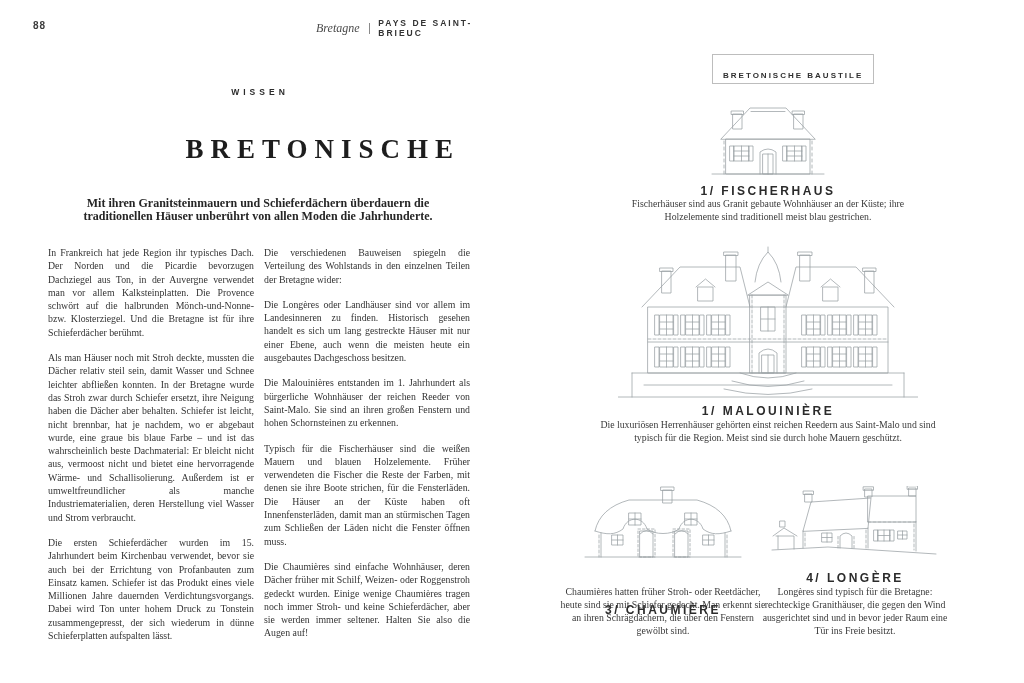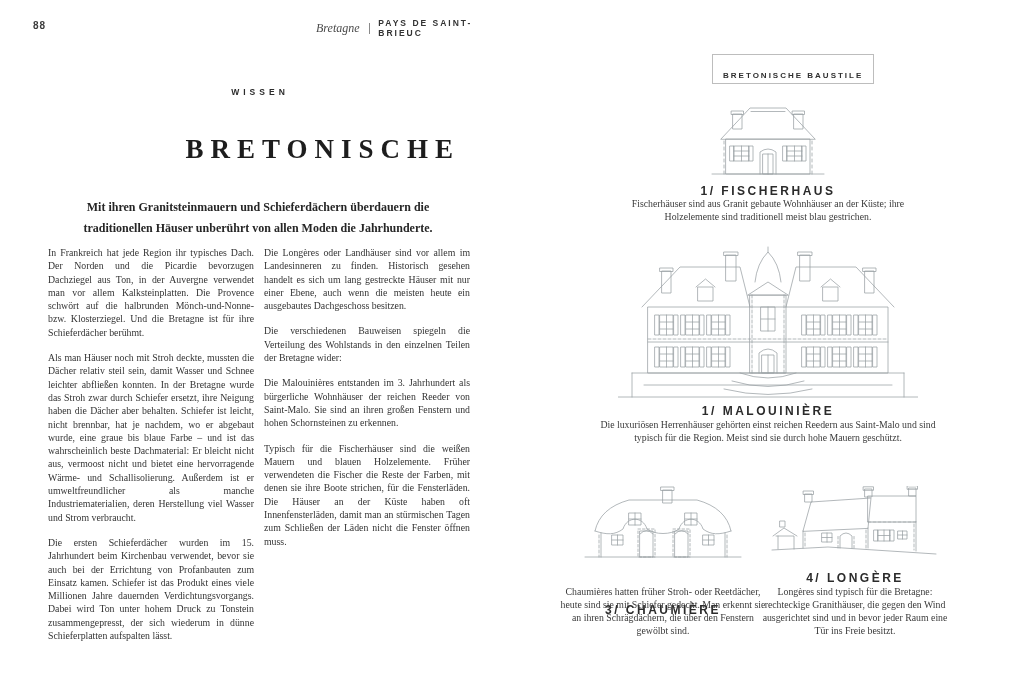--- a/index.html
+++ b/index.html
@@ -12,21 +12,21 @@
   .folio { left:33px; top:20px; font-family:Liberation Sans, sans-serif; font-size:10px; font-weight:700; letter-spacing:1px; color:#3c3c3c; }
   .running-head { left:300px; top:18px; width:180px; display:flex; justify-content:flex-end; align-items:center; gap:9px; }
   .running-region { font-style:italic; font-size:12px; color:#4a4a4a;margin-left:16px; }
   .running-sep { width:1px; height:11px; background:#8a8a8a; display:inline-block; }
   .running-area { font-family:"Liberation Sans",sans-serif; font-size:8.5px; font-weight:700; letter-spacing:2px; color:#333; }
 
   
   .kicker { left:110px; top:87px; width:300px; text-align:center; font-family:"Liberation Sans",sans-serif; font-size:8.5px; font-weight:700; letter-spacing:4px; color:#2b2b2b; }
   .title { left:60px; top:134px; width:400px; text-align:right; font-family:Liberation Serif, serif; font-size:27px; font-weight:800; letter-spacing:7px; line-height:31px; color:#1d1d1d; }
   .title span { display:block; padding-left:7px; }
-  .subtitle { left:78px; top:197px; width:360px; text-align:center; font-size:12px; font-weight:700; line-height:21px; color:#262626; }
+  .subtitle { left:78px; top:197px; width:360px; text-align:center; font-size:12px; font-weight:700; line-height:13px; color:#262626; }
 
   
   .col { top:246px; width:206px; font-size:9.8px; line-height:13.3px; text-align:justify; color:#333; hyphens:auto; }
   .col-1 { left:48px; }
   .col-2 { left:264px; }
   .col p { margin-bottom:12px; }
 
   
   .tag-box { left:712px; top:54px; border:1px solid #bdbdbd; padding:16px 10px 3px; font-family:"Liberation Sans",sans-serif; font-size:8px; font-weight:700; letter-spacing:2px; color:#2f2f2f; background:#fff; }
 
@@ -67,24 +67,25 @@
   <span>BRETONISCHE</span>
 </h1>
 <p class="abs subtitle">Mit ihren Granitsteinmauern und Schieferdächern überdauern die traditionellen Häuser unberührt von allen Moden die Jahrhunderte.</p>
 
 <div class="abs col col-1">
   <p>In Frankreich hat jede Region ihr typisches Dach. Der Norden und die Picardie bevorzugen Dachziegel aus Ton, in der Auvergne verwendet man vor allem Kalksteinplatten. Die Provence schwört auf die halbrunden Mönch-und-Nonne- bzw. Klosterziegel. Und die Bretagne ist für ihre Schieferdächer berühmt.</p>
   <p>Als man Häuser noch mit Stroh deckte, mussten die Dächer relativ steil sein, damit Wasser und Schnee leichter abfließen konnten. In der Bretagne wurde das Stroh zwar durch Schiefer ersetzt, ihre Neigung haben die Dächer aber behalten. Schiefer ist leicht, nicht brennbar, hat je nachdem, wo er abgebaut wurde, eine graue bis blaue Farbe – und ist das wahrscheinlich beste Dachmaterial: Er bleicht nicht aus, vermoost nicht und bietet eine hervorragende Wärme- und Schallisolierung. Außerdem ist er umweltfreundlicher als manche Industriematerialien, deren Herstellung viel Wasser und Strom verbraucht.</p>
   <p>Die ersten Schieferdächer wurden im 15. Jahrhundert beim Kirchenbau verwendet, bevor sie auch bei der Errichtung von Profanbauten zum Einsatz kamen. Schiefer ist das Produkt eines viele Millionen Jahre dauernden Verdichtungsvorgangs. Dabei wird Ton unter hohem Druck zu Tonstein zusammengepresst, der sich wiederum in dünne Schieferplatten aufspalten lässt.</p>
 </div>
 <div class="abs col col-2">
+  <p>Die verschiedenen Bauweisen spiegeln die Verteilung des Wohlstands in den einzelnen Teilen der Bretagne wider:</p>
   <p>Die Longères oder Landhäuser sind vor allem im Landesinneren zu finden. Historisch gesehen handelt es sich um lang gestreckte Häuser mit nur einer Ebene, auch wenn die meisten heute ein ausgebautes Dachgeschoss besitzen.</p>
-  <p>Die verschiedenen Bauweisen spiegeln die Verteilung des Wohlstands in den einzelnen Teilen der Bretagne wider:</p>
-  <p>Die Malouinières entstanden im 3. Jahrhundert als bürgerliche Wohnhäuser der reichen Reeder von Saint-Malo. Sie sind an ihren großen Fenstern und hohen Schornsteinen zu erkennen.</p>
+  <p>Die Malouinières entstanden im 1. Jahrhundert als bürgerliche Wohnhäuser der reichen Reeder von Saint-Malo. Sie sind an ihren großen Fenstern und hohen Schornsteinen zu erkennen.</p>
   <p>Typisch für die Fischerhäuser sind die weißen Mauern und blauen Holzelemente. Früher verwendeten die Fischer die Reste der Farben, mit denen sie ihre Boote strichen, für die Fensterläden. Die Häuser an der Küste haben oft Innenfensterläden, damit man an stürmischen Tagen zum Schließen der Läden nicht die Fenster öffnen muss.</p>
+  <p>Die Chaumières sind einfache Wohnhäuser, deren Dächer früher mit Schilf, Weizen- oder Roggenstroh gedeckt wurden. Einige wenige Chaumières tragen noch immer Stroh- und keine Schieferdächer, aber sie werden immer seltener. Halten Sie also die Augen auf!</p>
 </div>
 
 <div class="abs tag-box">BRETONISCHE BAUSTILE</div>
 
 <div class="abs figure fig1-art">
   <svg width="156" height="86" viewBox="0 0 156 86">
     <line x1="22" y1="79" x2="134" y2="79"></line>
     <rect x="36" y="44" width="84" height="35"></rect>
     <path d="M31,44 L60,13 L96,13 L125,44 Z"></path>
     <line x1="61" y1="16.5" x2="95" y2="16.5"></line>

